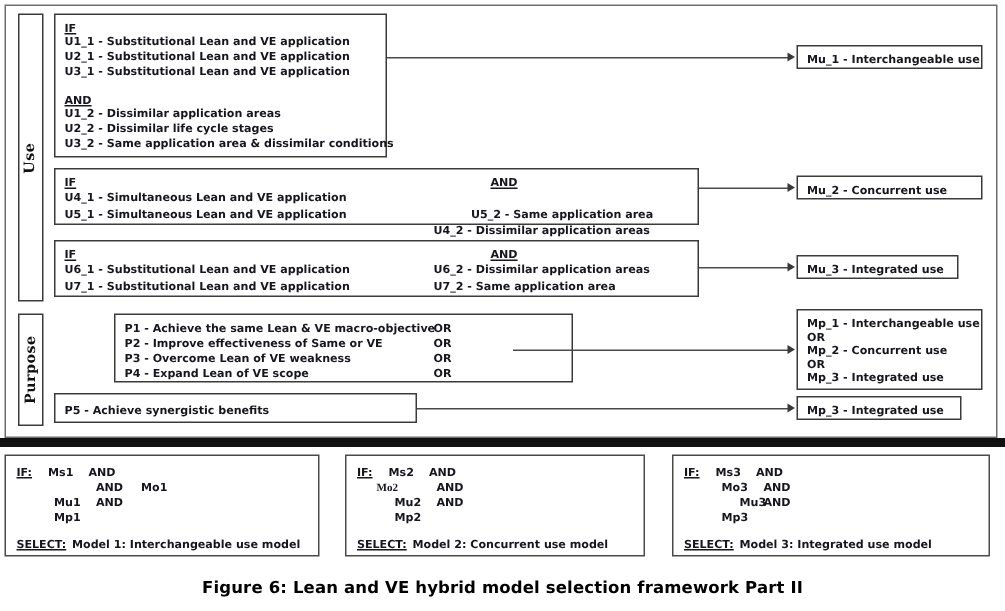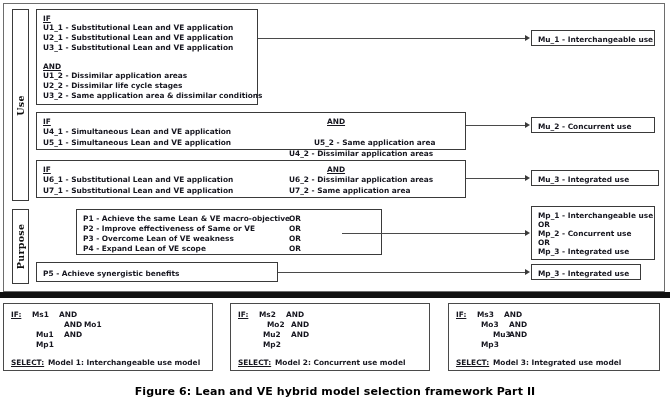--- a/index.html
+++ b/index.html
@@ -87,21 +87,21 @@
   <div class="box" style="left:36px;top:160px;width:430px;height:38px;">
     <div class="ln hdr" style="left:6px;top:4px;">IF</div>
     <div class="ln reg" style="left:6px;top:14px;text-align:right;">U6_1 -  Substitutional Lean and VE application</div>
     <div class="ln reg" style="left:6px;top:25px;">U7_1 -  Substitutional Lean and VE application</div>
     <div class="ln hdr" style="left:290px;top:4px;">AND</div>
     <div class="ln reg" style="left:252px;top:14px;">U6_2 -  Dissimilar application areas</div>
     <div class="ln reg" style="left:252px;top:25px;">U7_2 - Same application area</div>
   </div>
   <div class="hline" style="left:466px;top:178px;width:60px;"></div>
   <div class="arrow" style="left:525px;top:175px;"></div>
-  <div class="box" style="left:531px;top:170px;width:128px;height:16px;">
+  <div class="box" style="left:531px;top:170px;width:108px;height:16px;">
     <div class="ln reg" style="left:6px;top:4px;">Mu_3 - Integrated use</div>
   </div>
 
   <div class="vlabel" style="left:12px;top:209px;width:17px;height:75px;">
     <span>Purpose</span>
   </div>
 
   <div class="box" style="left:36px;top:209px;width:306px;height:46px;margin-left:40px;">
     <div class="ln reg" style="left:6px;top:4px;">P1 - Achieve the same Lean &amp; VE macro-objective</div>
     <div class="ln reg" style="left:212px;top:4px;">OR</div>
@@ -130,34 +130,34 @@
   <div class="box" style="left:531px;top:264px;width:110px;height:16px;">
     <div class="ln reg" style="left:6px;top:4px;">Mp_3 - Integrated use</div>
   </div>
 
   <div class="divider" style="left:0px;top:292px;width:670px;height:6px;"></div>
 
   <div class="sbox" style="left:3px;top:303px;width:210px;height:68px;">
     <div class="ln hdr" style="left:7px;top:6px;">IF:</div>
     <div class="ln reg" style="left:28px;top:6px;">Ms1</div>
     <div class="ln reg" style="left:55px;top:6px;">AND</div>
-    <div class="ln reg" style="left:32px;top:16px;padding-left:48px;">Mo1</div>
+    <div class="ln reg" style="left:42px;top:16px;padding-left:48px;">Mo1</div>
     <div class="ln reg" style="left:60px;top:16px;">AND</div>
     <div class="ln reg" style="left:32px;top:26px;">Mu1</div>
     <div class="ln reg" style="left:60px;top:26px;">AND</div>
     <div class="ln reg" style="left:32px;top:36px;">Mp1</div>
     <div class="ln hdr" style="left:7px;top:54px;">SELECT:</div>
     <div class="ln reg" style="left:44px;top:54px;">Model 1: Interchangeable use model</div>
   </div>
 
   <div class="sbox" style="left:230px;top:303px;width:200px;height:68px;">
     <div class="ln hdr" style="left:7px;top:6px;">IF:</div>
     <div class="ln reg" style="left:28px;top:6px;">Ms2</div>
     <div class="ln reg" style="left:55px;top:6px;">AND</div>
-    <div class="ln reg" style="left:36px;top:16px;">Mo2</div>
+    <div class="ln reg" style="left:20px;top:16px;font-family:Liberation Serif, serif;">Mo2</div>
     <div class="ln reg" style="left:60px;top:16px;">AND</div>
     <div class="ln reg" style="left:32px;top:26px;">Mu2</div>
     <div class="ln reg" style="left:60px;top:26px;">AND</div>
     <div class="ln reg" style="left:32px;top:36px;">Mp2</div>
     <div class="ln hdr" style="left:7px;top:54px;">SELECT:</div>
     <div class="ln reg" style="left:44px;top:54px;">Model 2: Concurrent use model</div>
   </div>
 
   <div class="sbox" style="left:448px;top:303px;width:212px;height:68px;">
     <div class="ln hdr" style="left:7px;top:6px;">IF:</div>

